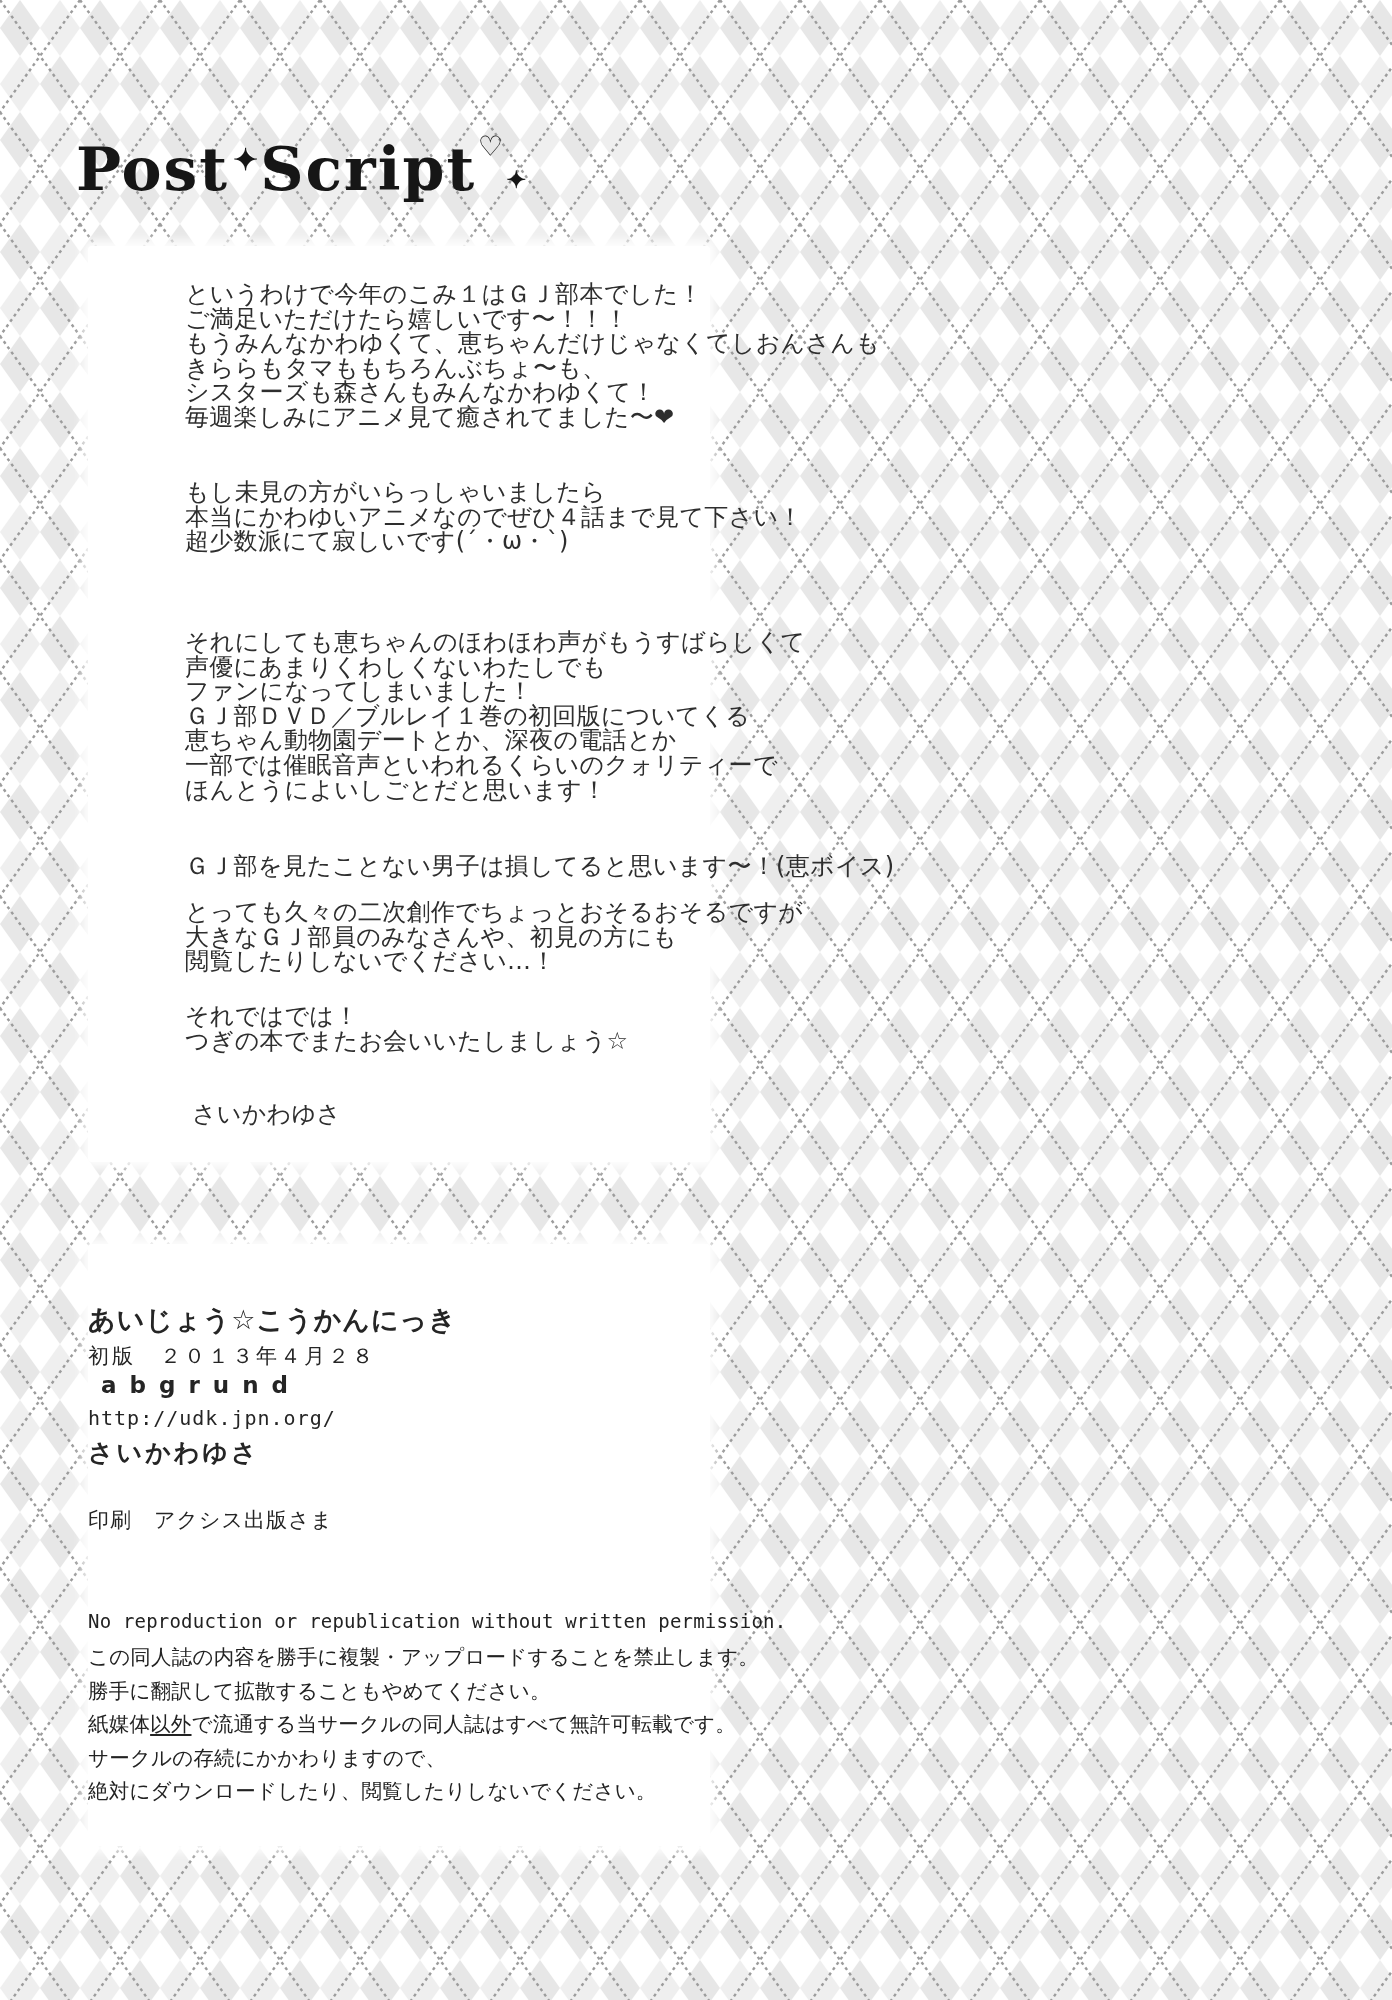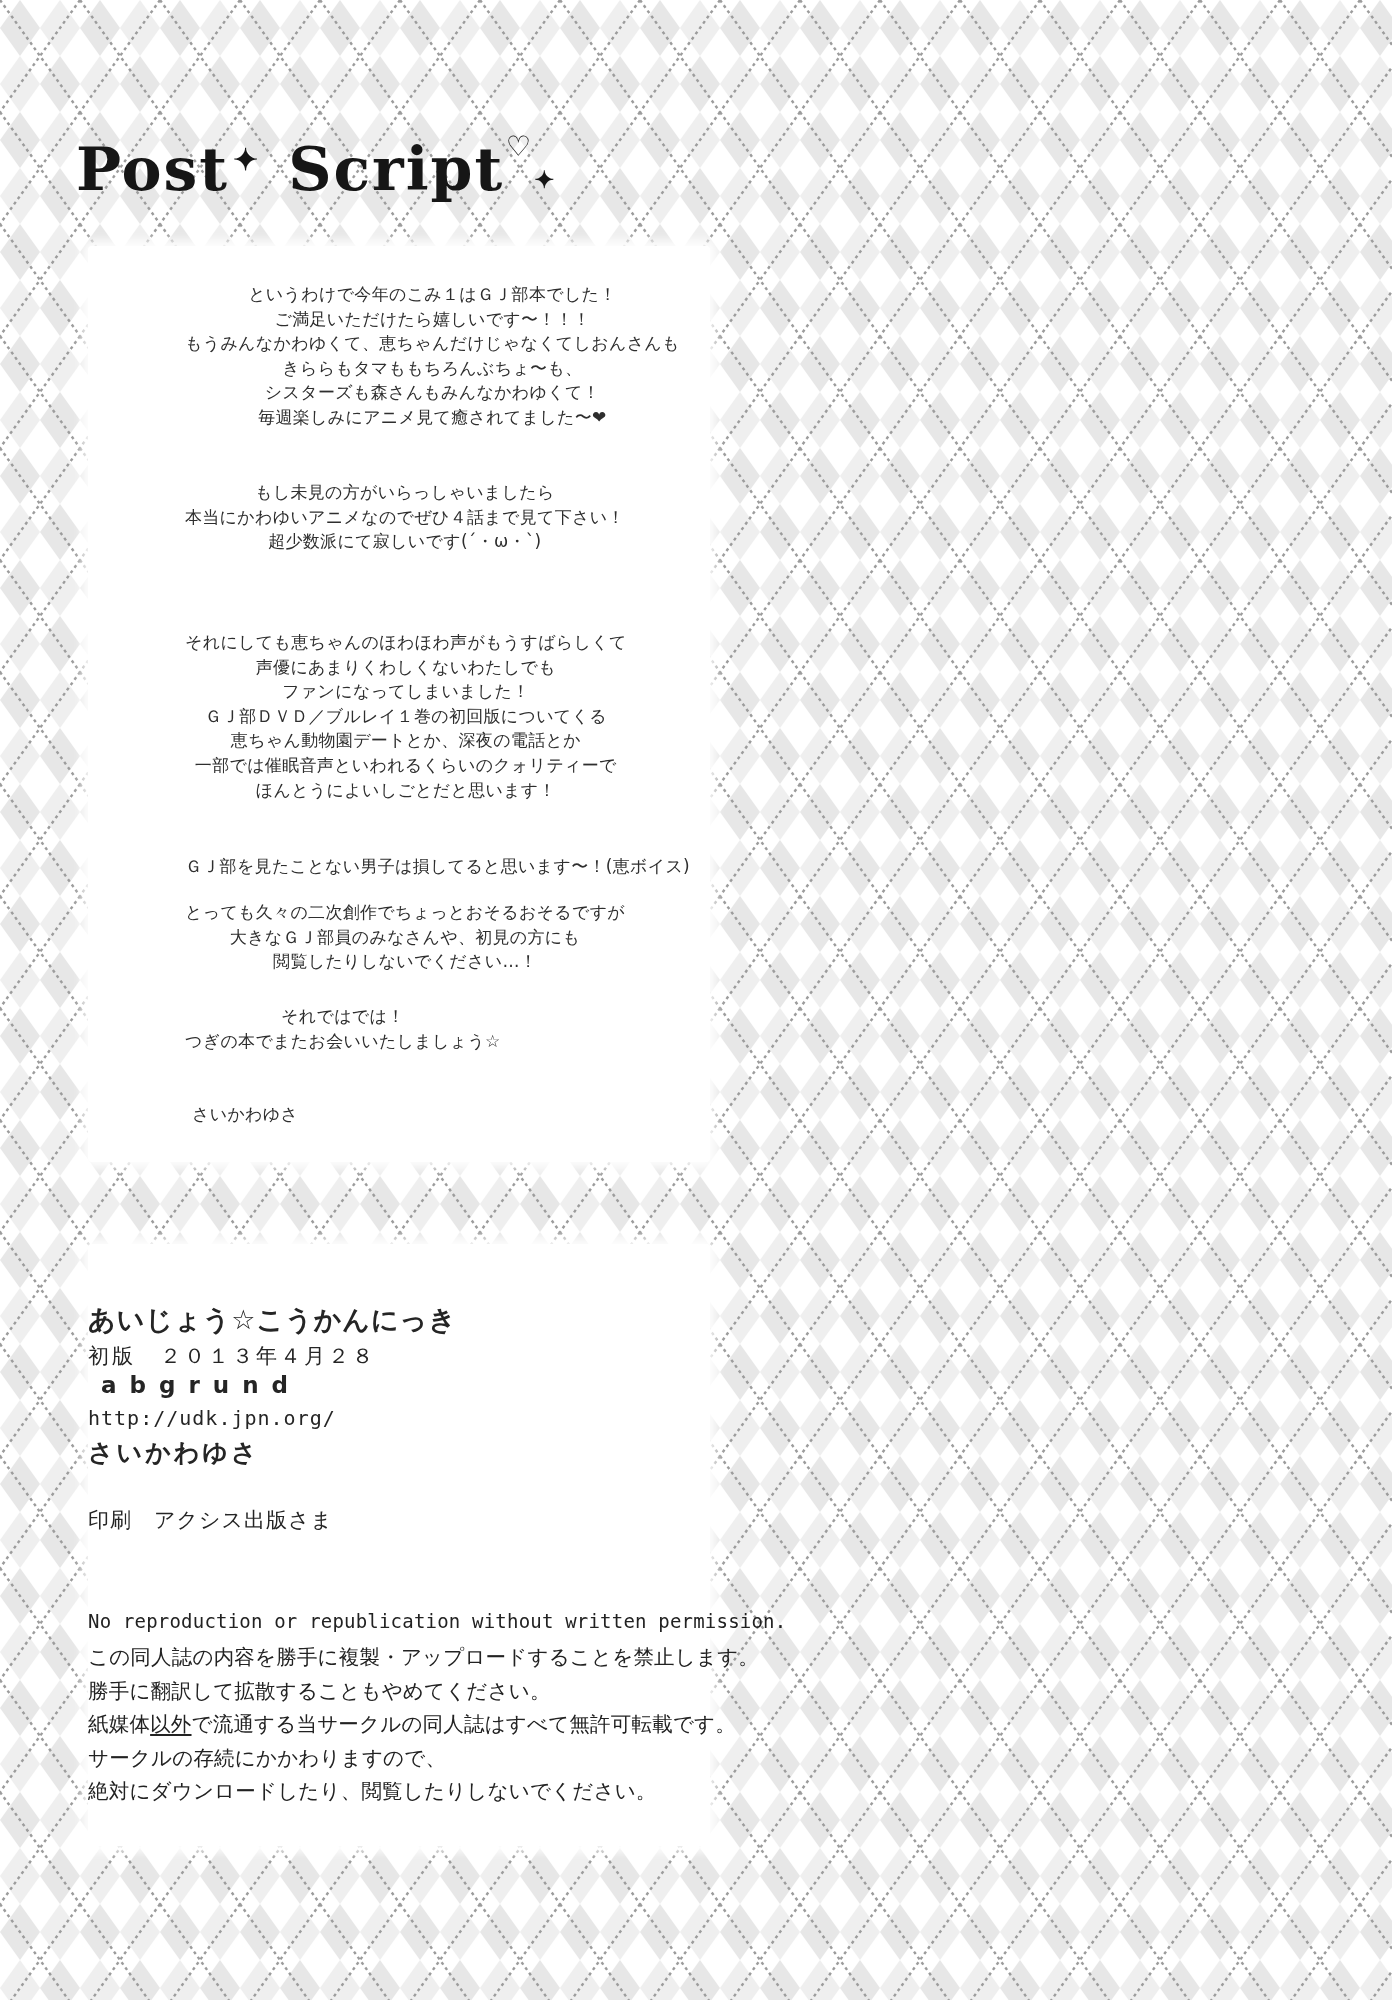--- a/index.html
+++ b/index.html
@@ -11,28 +11,28 @@
   .bg{position:absolute;top:0;left:0;z-index:0}
   .panel{position:absolute;background:#ffffff;border-radius:4px;z-index:1;box-shadow:0 0 10px 6px rgba(255,255,255,.9)}
   #panel1{left:88px;top:246px;width:622px;height:916px}
   #panel2{left:88px;top:1244px;width:622px;height:602px}
 
   .title{
     position:absolute;top:130px;left:76px;z-index:2;
     font-family:"DejaVu Serif",serif;font-weight:bold;
     font-size:60px;color:#161616;letter-spacing:2px;white-space:nowrap;
   }
-  .title .w2{margin-left:28px}
+  .title .w2{}
   .t-sp{font-size:30px;vertical-align:20px;margin-left:4px;color:#161616}
   .t-heart{font-size:28px;vertical-align:34px;margin-left:2px;color:#161616}
   .t-heart2{font-size:24px;vertical-align:2px;margin-left:1px;color:#161616}
 
   .para{
     position:absolute;left:185px;z-index:2;
-    font-size:17px;line-height:24.6px;letter-spacing:.3px;white-space:nowrap;color:#2e2e2e;text-align:center;
+    font-size:24px;line-height:24.6px;letter-spacing:.3px;white-space:nowrap;color:#2e2e2e;
   }
   #p0{top:282px}
   #p1{top:480px}
   #p2{top:630px}
   #p3{top:854px}
   #p4{top:900px}
   #p5{top:1004px}
   #sig{top:1102px;left:192px}
 
   .col-line{

